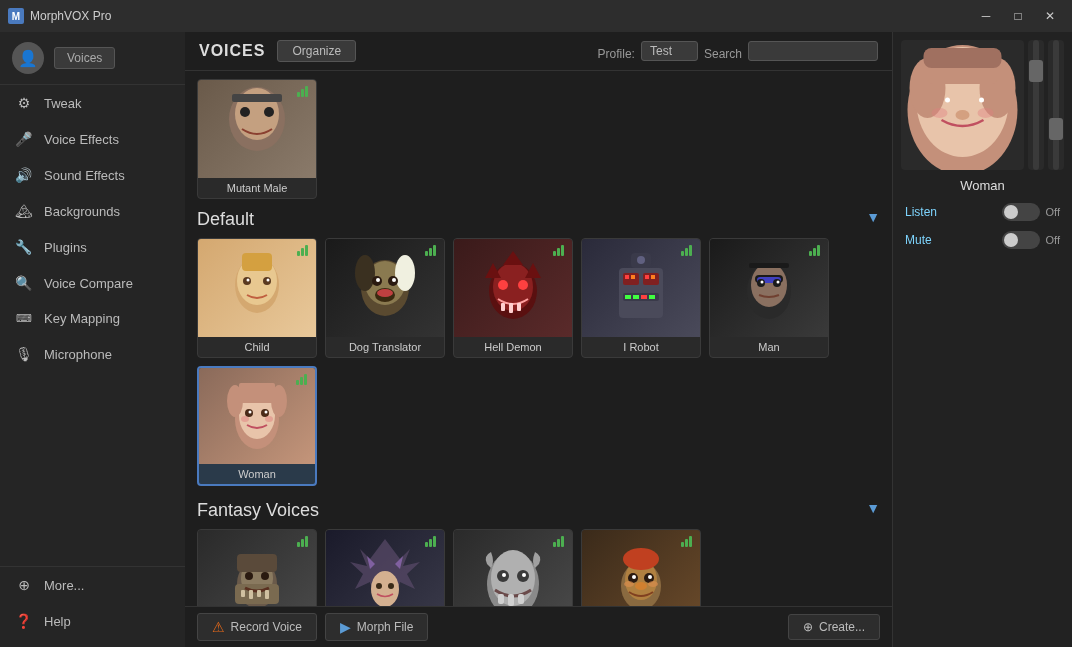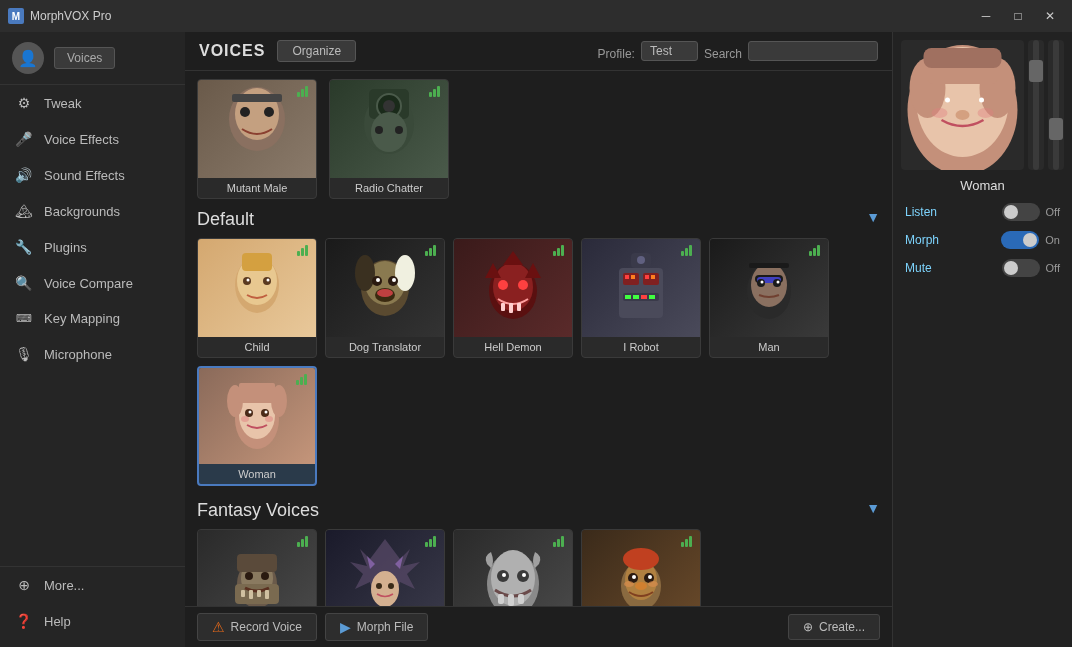--- a/index.html
+++ b/index.html
@@ -550,39 +550,20 @@
               <path d="M25 45 Q40 55 55 45" stroke="#8a4030" stroke-width="2" fill="none"></path>
               <rect x="15" y="10" width="50" height="8" fill="#444" rx="2"></rect>
             </svg>
           </div>
           <div class="voice-signal">
             <div class="signal-bar" style="height:5px;"></div>
             <div class="signal-bar" style="height:8px;"></div>
             <div class="signal-bar" style="height:11px;"></div>
           </div>
           <div class="voice-card-label">Mutant Male</div>
-        </div>
-        <div class="voice-card">
-          <div class="voice-card-img face-radio">
-            <svg width="80" height="90" viewBox="0 0 80 90">
-              <ellipse cx="40" cy="40" rx="25" ry="30" fill="#3a4a3a"></ellipse>
-              <rect x="20" y="5" width="40" height="30" rx="5" fill="#2a3a2a"></rect>
-              <circle cx="40" cy="22" r="12" fill="#1a2a1a" stroke="#4a5a4a" stroke-width="2"></circle>
-              <circle cx="40" cy="22" r="6" fill="#333"></circle>
-              <ellipse cx="40" cy="48" rx="18" ry="20" fill="#4a5a4a"></ellipse>
-              <circle cx="30" cy="46" r="4" fill="#222"></circle>
-              <circle cx="50" cy="46" r="4" fill="#222"></circle>
-            </svg>
-          </div>
-          <div class="voice-signal">
-            <div class="signal-bar" style="height:5px;"></div>
-            <div class="signal-bar" style="height:8px;"></div>
-            <div class="signal-bar" style="height:11px;"></div>
-          </div>
-          <div class="voice-card-label">Radio Chatter</div>
         </div>
       </div>
 
       <div class="section-header">
         <span class="section-title">Default</span>
         <span class="section-collapse">▼</span>
       </div>
       <div class="voices-grid">
 
         <div class="voice-card">
@@ -884,29 +865,20 @@
       <div class="control-row">
         <span class="control-label">Listen</span>
         <div class="toggle">
           <div class="toggle-track">
             <div class="toggle-thumb"></div>
           </div>
           <span class="toggle-label">Off</span>
         </div>
       </div>
 
-      <div class="control-row">
-        <span class="control-label">Morph</span>
-        <div class="toggle">
-          <div class="toggle-track on">
-            <div class="toggle-thumb"></div>
-          </div>
-          <span class="toggle-label">On</span>
-        </div>
-      </div>
 
       <div class="control-row">
         <span class="control-label">Mute</span>
         <div class="toggle">
           <div class="toggle-track">
             <div class="toggle-thumb"></div>
           </div>
           <span class="toggle-label">Off</span>
         </div>
       </div>

